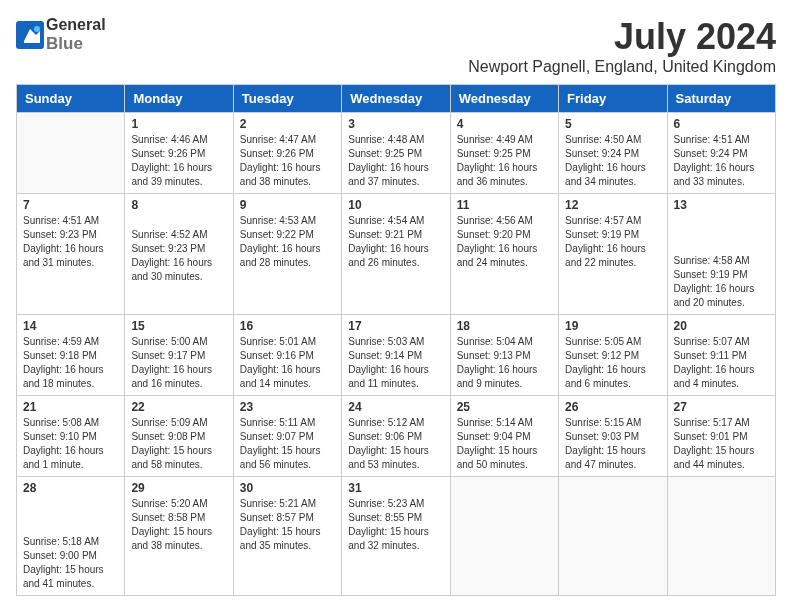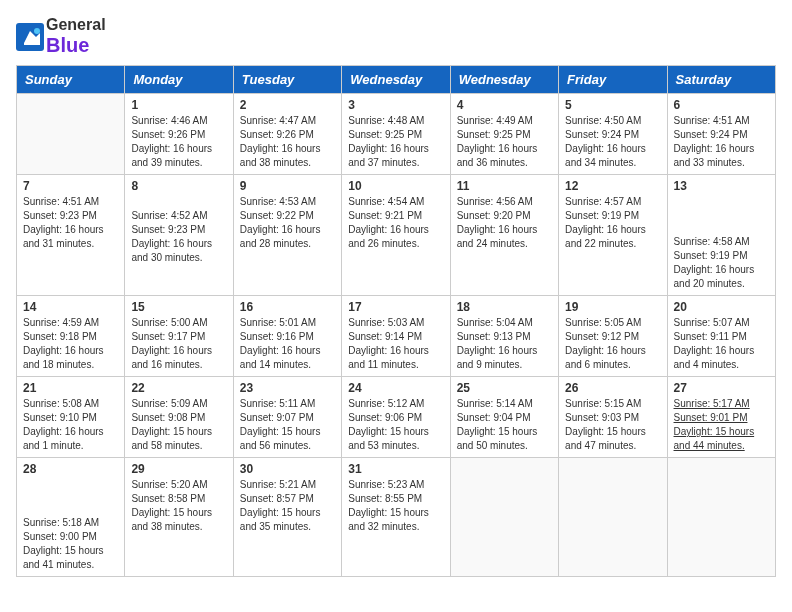--- a/index.html
+++ b/index.html
@@ -39,21 +39,20 @@
       margin-top: 8px;
     }
     .calendar th {
       background-color: #1565c0;
       color: #fff;
       font-size: 13px;
       font-weight: bold;
       text-align: left;
       padding: 6px 8px;
       border: 1px solid #ccc;
-      font-style: italic;
     }
     .calendar td {
       vertical-align: top;
       border: 1px solid #ccc;
       padding: 4px 6px;
       font-size: 11px;
       color: #333;
       width: calc(100% / 7);
       min-height: 80px;
       background: #fff;
@@ -78,23 +77,27 @@
 <div class="header-area">
   <div class="logo">
     <div style="display:flex;align-items:center;gap:2px;">
       <svg width="28" height="28" viewBox="0 0 28 28">
         <rect x="0" y="0" width="28" height="28" fill="#1565c0" rx="3"></rect>
         <polygon points="8,20 14,8 20,14 24,10 24,22 8,22" fill="white"></polygon>
         <circle cx="21" cy="8" r="3" fill="#4fc3f7"></circle>
       </svg>
       <div>
         <span style="font-size:16px;font-weight:bold;color:#333;">General</span><br>
-        <span style="font-size:20px;font-weight:bold;color:#6d28d9;">Blue</span>
+        <span style="font-size:17px;font-weight:bold;color:#737373;">Blue</span>
       </div>
     </div>
+  </div>
+  <div class="title-area">
+    <div class="main-title">July 2024</div>
+    <div class="subtitle">Newport Pagnell, England, United Kingdom</div>
   </div>
 </div>
 
 <table class="calendar">
   <thead>
     <tr>
       <th>Sunday</th>
       <th>Monday</th>
       <th>Tuesday</th>
       <th>Wednesday</th>
@@ -289,21 +292,21 @@
         </td>
         <td>
           <span class="day-num">26</span>
           <div class="day-info" style="white-space: pre-line;">Sunrise: 5:15 AM
 Sunset: 9:03 PM
 Daylight: 15 hours
 and 47 minutes.</div>
         </td>
         <td>
           <span class="day-num">27</span>
-          <div class="day-info" style="white-space: pre-line; text-decoration: underline;">Sunrise: 5:17 AM
+          <div class="day-info" style="white-space: pre-line;">Sunrise: 5:17 AM
 Sunset: 9:01 PM
 Daylight: 15 hours
 and 44 minutes.</div>
         </td>
       </tr>
       <tr>
         <td>
           <span class="day-num">28</span>
           <div class="day-info" style="white-space: pre-line; margin-top: 40px;">Sunrise: 5:18 AM
 Sunset: 9:00 PM

